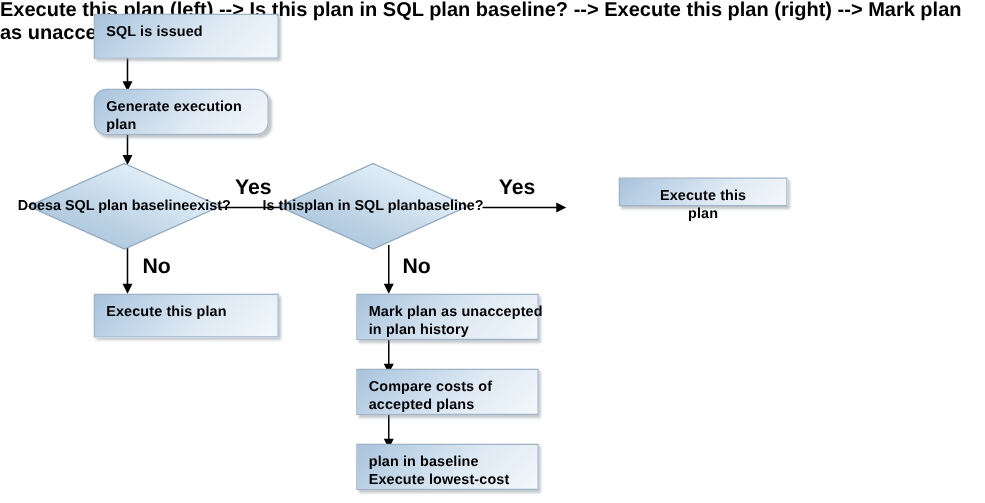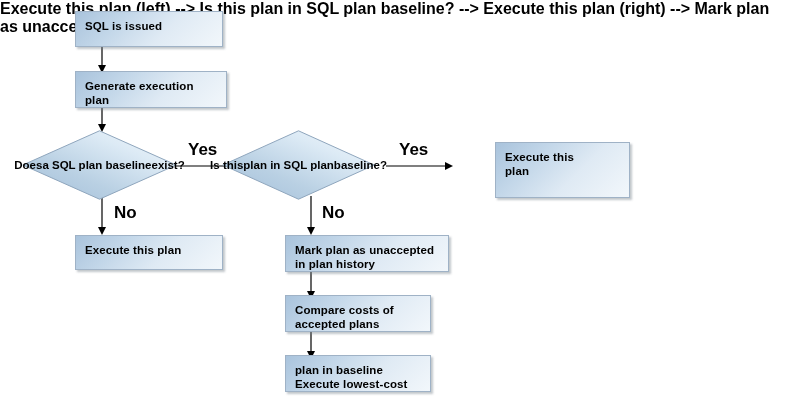--- a/index.html
+++ b/index.html
@@ -146,21 +146,21 @@
   </svg>
 
   
 
   
   <div class="node-box" style="left:27px; top:11px; width:148px; height:36px;">
     <span class="line">SQL is issued</span>
   </div>
 
   
-  <div class="node-box" style="left:27px; top:71px; width:152px; height:37px;">
+  <div class="node-box" style="left:27px; top:71px; width:140px; height:37px;border-radius:10px;">
     <span class="line">Generate execution</span>
     <span class="line">plan</span>
   </div>
 
   
   <div class="node-diamond" style="left:22px; top:130px; width:155px; height:70px;">
     <svg width="155" height="70" viewBox="0 0 155 70">
       <defs>
         <linearGradient id="diamondGrad1" x1="0" y1="1" x2="1" y2="0">
           <stop offset="0%" stop-color="#a2bed9"></stop>
@@ -197,27 +197,27 @@
       <polygon points="76.5,0.8 152.2,35 76.5,69.2 0.8,35" fill="url(#diamondGrad2)" stroke="#8fa6bd" stroke-width="1"></polygon>
     </svg>
     <div class="diamond-text">
       <span class="line">Is this</span>
       <span class="line">plan in SQL plan</span>
       <span class="line">baseline?</span>
     </div>
   </div>
 
   
-  <div class="node-box" style="left:447px; top:142px; width:135px; height:56px;">
+  <div class="node-box" style="left:447px; top:142px; width:135px; height:23px;text-align:center;">
     <span class="line">Execute this</span>
     <span class="line">plan</span>
   </div>
 
   
-  <div class="node-box" style="left:237px; top:235px; width:164px; height:37px;">
+  <div class="node-box" style="left:237px; top:235px; width:146px; height:37px;">
     <span class="line">Mark plan as unaccepted</span>
     <span class="line">in plan history</span>
   </div>
 
   
   <div class="node-box" style="left:237px; top:295px; width:146px; height:37px;">
     <span class="line">Compare costs of</span>
     <span class="line">accepted plans</span>
   </div>
 

